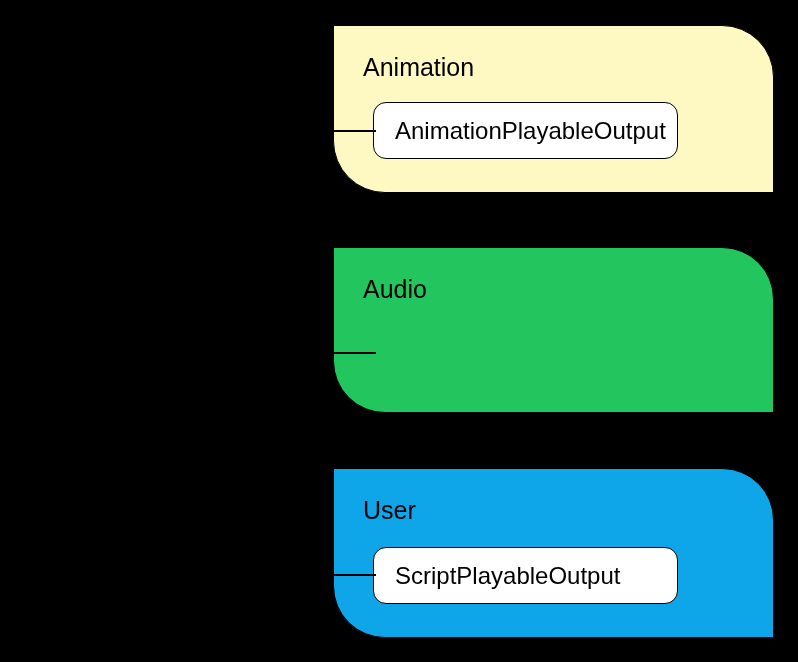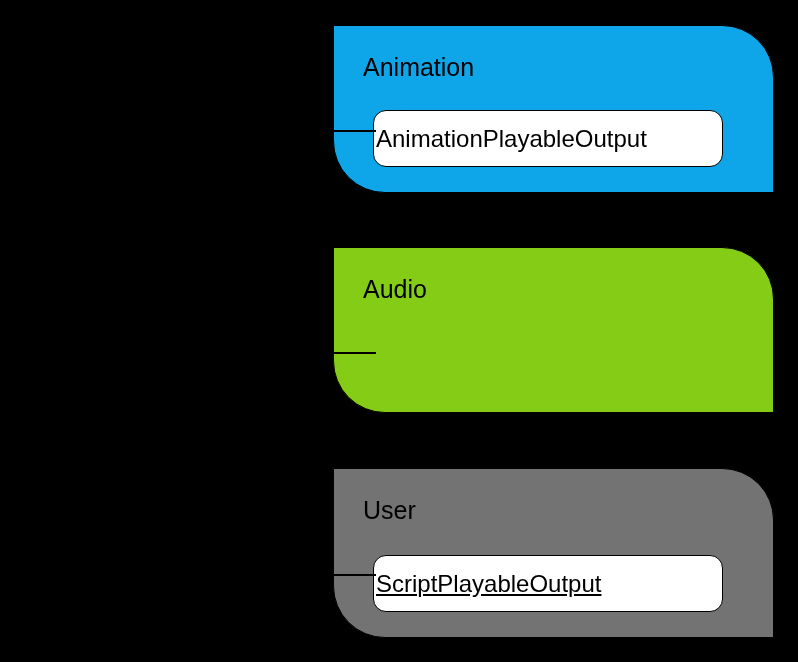--- a/index.html
+++ b/index.html
@@ -47,55 +47,54 @@
   .group-user      { top: 468px; height: 170px; }
   .group-title {
     position: absolute;
     left: 29px;
     top: 27px;
     font-size: 25px;
     line-height: 1.15;
   }
   .child-node {
     left: 39px;
-    width: 350px;
+    width: 305px;
     height: 57px;
     border-radius: 13px;
-    padding-left: 2px;
-    margin-top: 8px;
+    padding-left: 21px;
   }
   .group-animation .child-node { top: 76px; }
   .group-audio     .child-node { top: 77px; }
-  .group-user      .child-node { top: 78px; text-decoration: underline; }
+  .group-user      .child-node { top: 78px; }
   .connector {
     position: absolute;
     left: 237px;
     width: 139px;
     height: 2px;
   }
   .connector-animation { top: 130px; }
   .connector-audio     { top: 352px; }
   .connector-user      { top: 574px; }
 </style>
 </head>
 <body>
 
 <div class="stage" style="background: rgb(0, 0, 0);">
 
 
-  <div class="group group-animation" style="background: #0ea5e9;">
+  <div class="group group-animation" style="background: #fef9c3;">
     <div class="group-title">Animation</div>
     <div class="node child-node">AnimationPlayableOutput</div>
   </div>
 
-  <div class="group group-audio" style="background: #84cc16;">
+  <div class="group group-audio" style="background: #22c55e;">
     <div class="group-title">Audio</div>
   </div>
 
-  <div class="group group-user" style="background: #737373;">
+  <div class="group group-user" style="background: #0ea5e9;">
     <div class="group-title">User</div>
     <div class="node child-node">ScriptPlayableOutput</div>
   </div>
 
   <div class="connector connector-animation" style="background: rgb(0, 0, 0);"></div>
   <div class="connector connector-audio" style="background: rgb(0, 0, 0);"></div>
   <div class="connector connector-user" style="background: rgb(0, 0, 0);"></div>
 
 </div>
 

